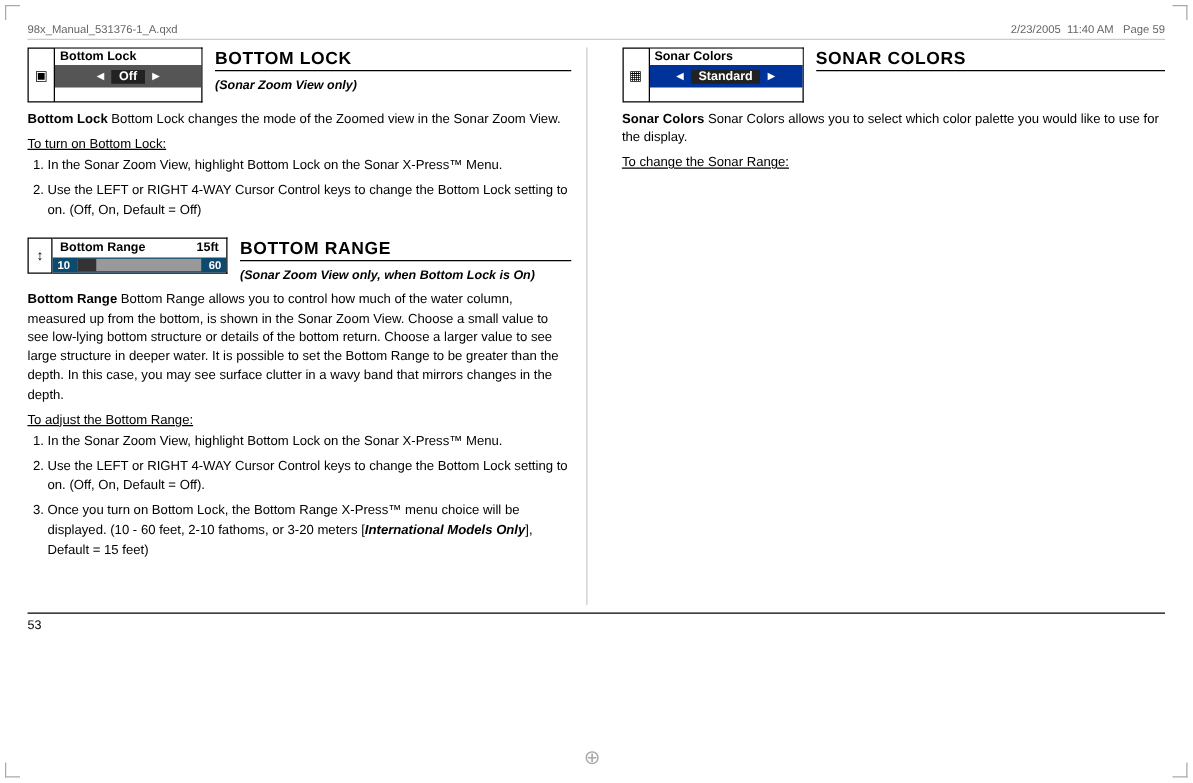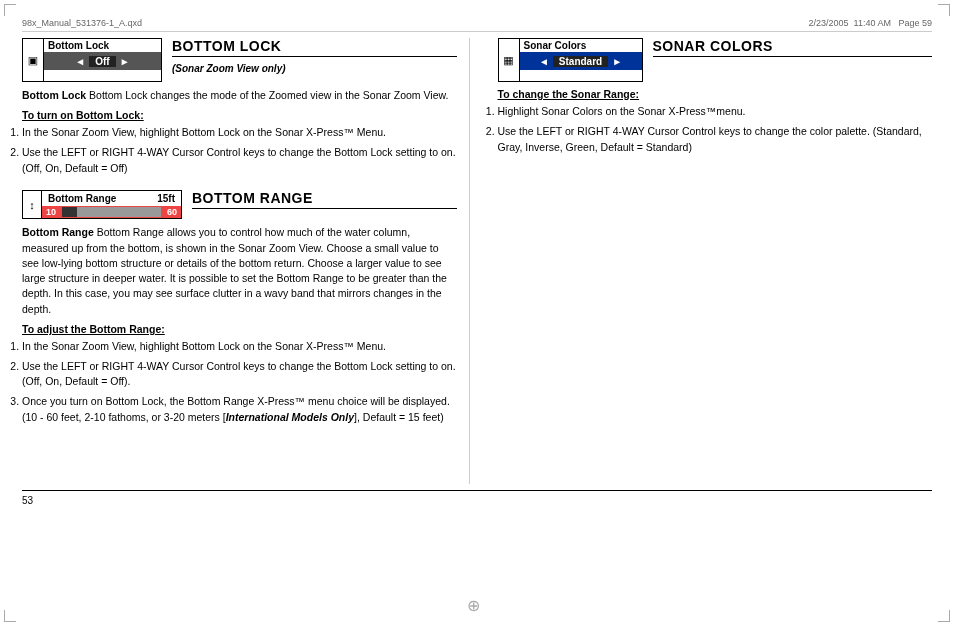--- a/index.html
+++ b/index.html
@@ -130,28 +130,29 @@
       font-size: 10.5px;
       line-height: 1.45;
       margin-bottom: 6px;
     }
 
     .body-text strong {
       font-weight: bold;
     }
 
     .underline-heading {
-      font-weight: bold;
+      font-weight: normal;
       text-decoration: underline;
       font-size: 10.5px;
       margin-bottom: 4px;
       margin-top: 0;
     }
 
     ol {
+      margin-left: 16px;
       font-size: 10.5px;
       line-height: 1.5;
     }
 
     ol li {
       margin-bottom: 4px;
     }
 
     
     .widget-range-box {
@@ -191,21 +192,21 @@
       font-weight: bold;
       font-size: 10px;
     }
 
     .widget-range-top .value-text {
       font-weight: bold;
       font-size: 10px;
     }
 
     .widget-range-bottom {
-      background: #ef4444;
+      background: #0c4a6e;
       display: flex;
       align-items: flex-start;
       padding: 1px 4px;
       gap: 2px;
     }
 
     .range-bar-track {
       flex: 1;
       height: 10px;
       background: #999;
@@ -345,20 +346,21 @@
                   <div class="range-bar-fill"></div>
                 </div>
                 <span class="range-max">60</span>
               </div>
             </div>
           </div>
         </div>
 
         <div style="flex:1;">
           <div class="section-title">BOTTOM RANGE</div>
+          <div class="section-subtitle">(Sonar Zoom View only, when Bottom Lock is On)</div>
         </div>
       </div>
 
       <div class="body-text">
         <strong>Bottom Range</strong> <span>Bottom Range allows you to control how much of the water column, measured up from the bottom, is shown in the Sonar Zoom View. Choose a small value to see low-lying bottom structure or details of the bottom return.  Choose a larger value to see large structure in deeper water.  It is possible to set the Bottom Range to be greater than the depth.  In this case, you may see surface clutter in a wavy band that mirrors changes in the depth.</span>
       </div>
 
       <div class="underline-heading">To adjust the Bottom Range:</div>
       <ol>
         <li>In the Sonar Zoom View, highlight Bottom Lock on the Sonar X-Press™ Menu.</li>
@@ -388,26 +390,25 @@
               </div>
             </div>
           </div>
         </div>
 
         <div style="flex:1; margin-top:0;">
           <div class="section-title">SONAR COLORS</div>
         </div>
       </div>
 
+      <div class="body-text">
+        <strong>Sonar  Colors</strong> <span>Sonar  Colors allows you to select which color palette you would like to use for the display.</span>
+      </div>
 
       <div class="underline-heading">To change the Sonar Range:</div>
-      <ol>
-        <li>Highlight Sonar Colors on the Sonar X-Press™menu.</li>
-        <li>Use the LEFT or RIGHT 4-WAY Cursor Control keys to change the color palette. (Standard, Gray, Inverse, Green, Default = Standard)</li>
-      </ol>
 
     </div>
 
   </div>
 
   <div class="footer-line">
     <span>53</span>
   </div>
 
 </div>

